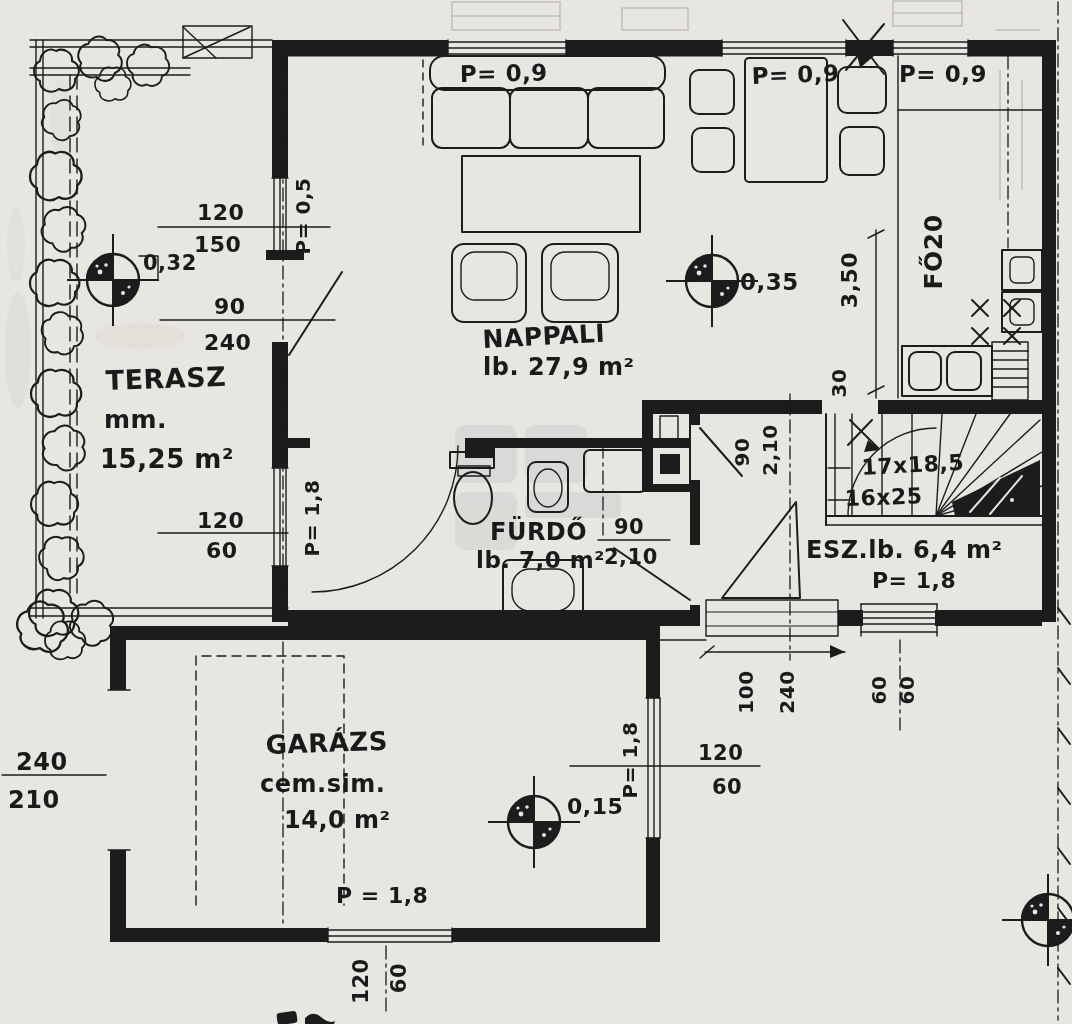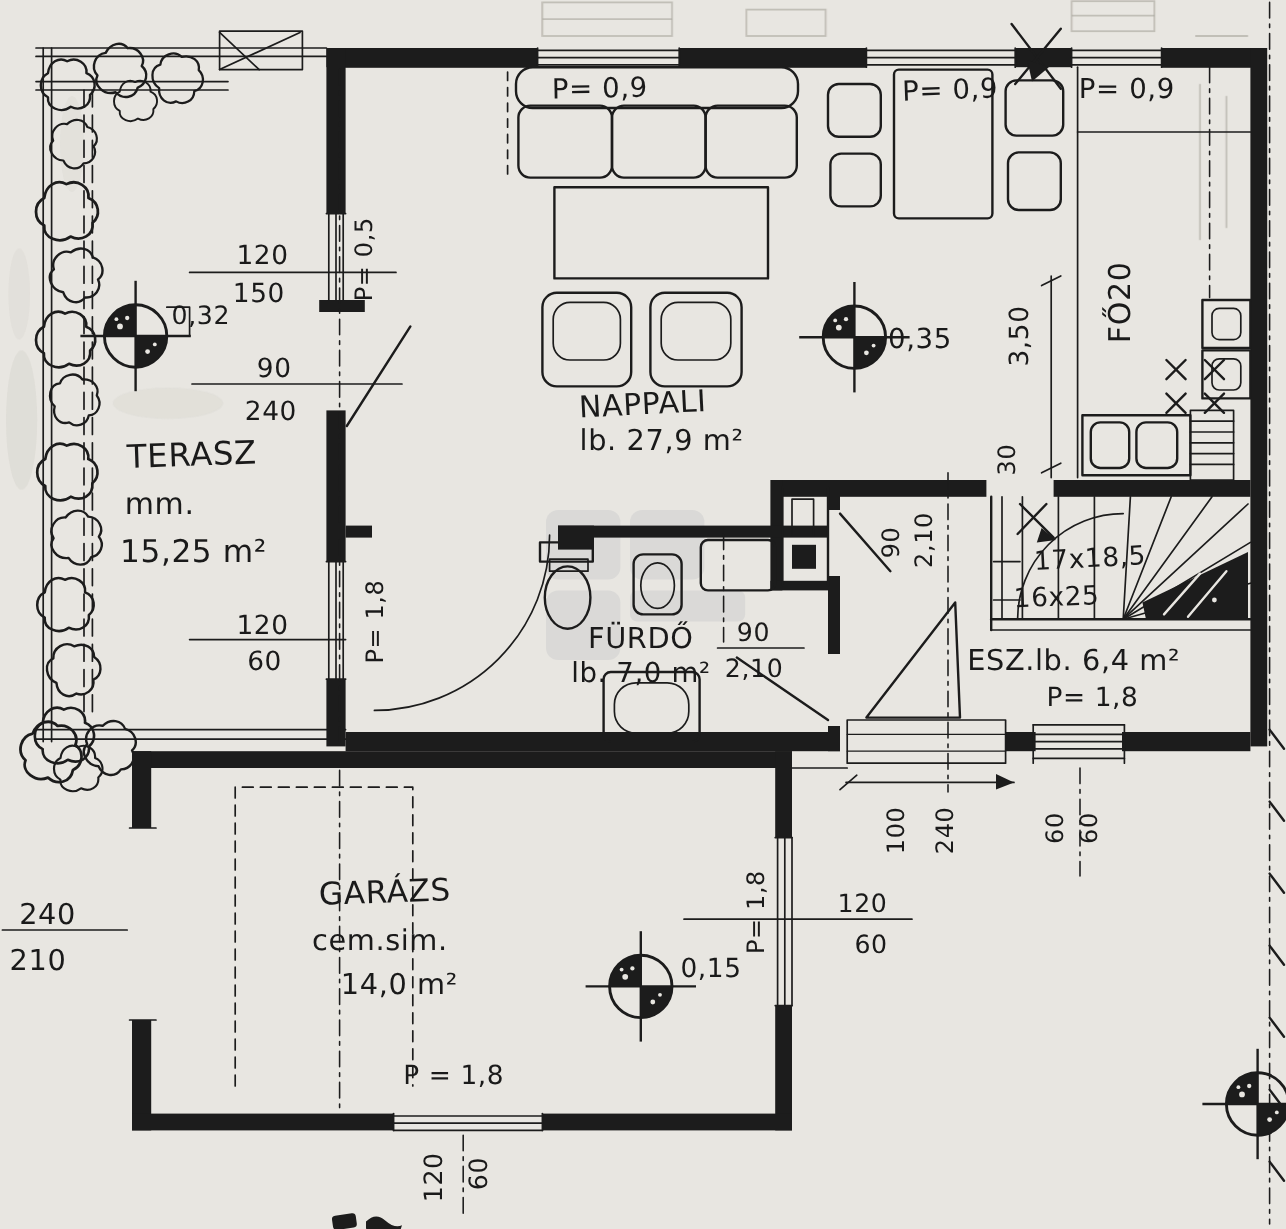--- a/index.html
+++ b/index.html
@@ -1,16 +1,16 @@
 <!DOCTYPE html>
 <html><head>
 <meta charset="utf-8">
 <style>
   html,body{margin:0;padding:0;background:#d8d6d1;}
-  .page{width:1072px;height:1024px;position:relative;background:#0f766e;overflow:hidden;}
+  .page{width:1072px;height:1024px;position:relative;background:#0f766e;overflow:hidden;font-weight:bold;}
   svg{display:block}
   .s{stroke:#1c1c1c;fill:none;stroke-width:2;stroke-linecap:round;stroke-linejoin:round}
   .s1{stroke-width:1.4}
   .s08{stroke-width:1}
   .w{fill:#1c1c1c;stroke:none}
   .paper{fill:#e8e6e1;stroke:none}
   .dd{stroke-dasharray:13 5 3 5;stroke-width:1.3}
   .dsh{stroke-dasharray:9 6;stroke-width:1.4}
   .t{fill:#1a1a1a;font-family:"DejaVu Sans","Liberation Sans",sans-serif;letter-spacing:.5px}
   .faint{stroke:#97948b;fill:none;stroke-width:1.5;opacity:.6}

